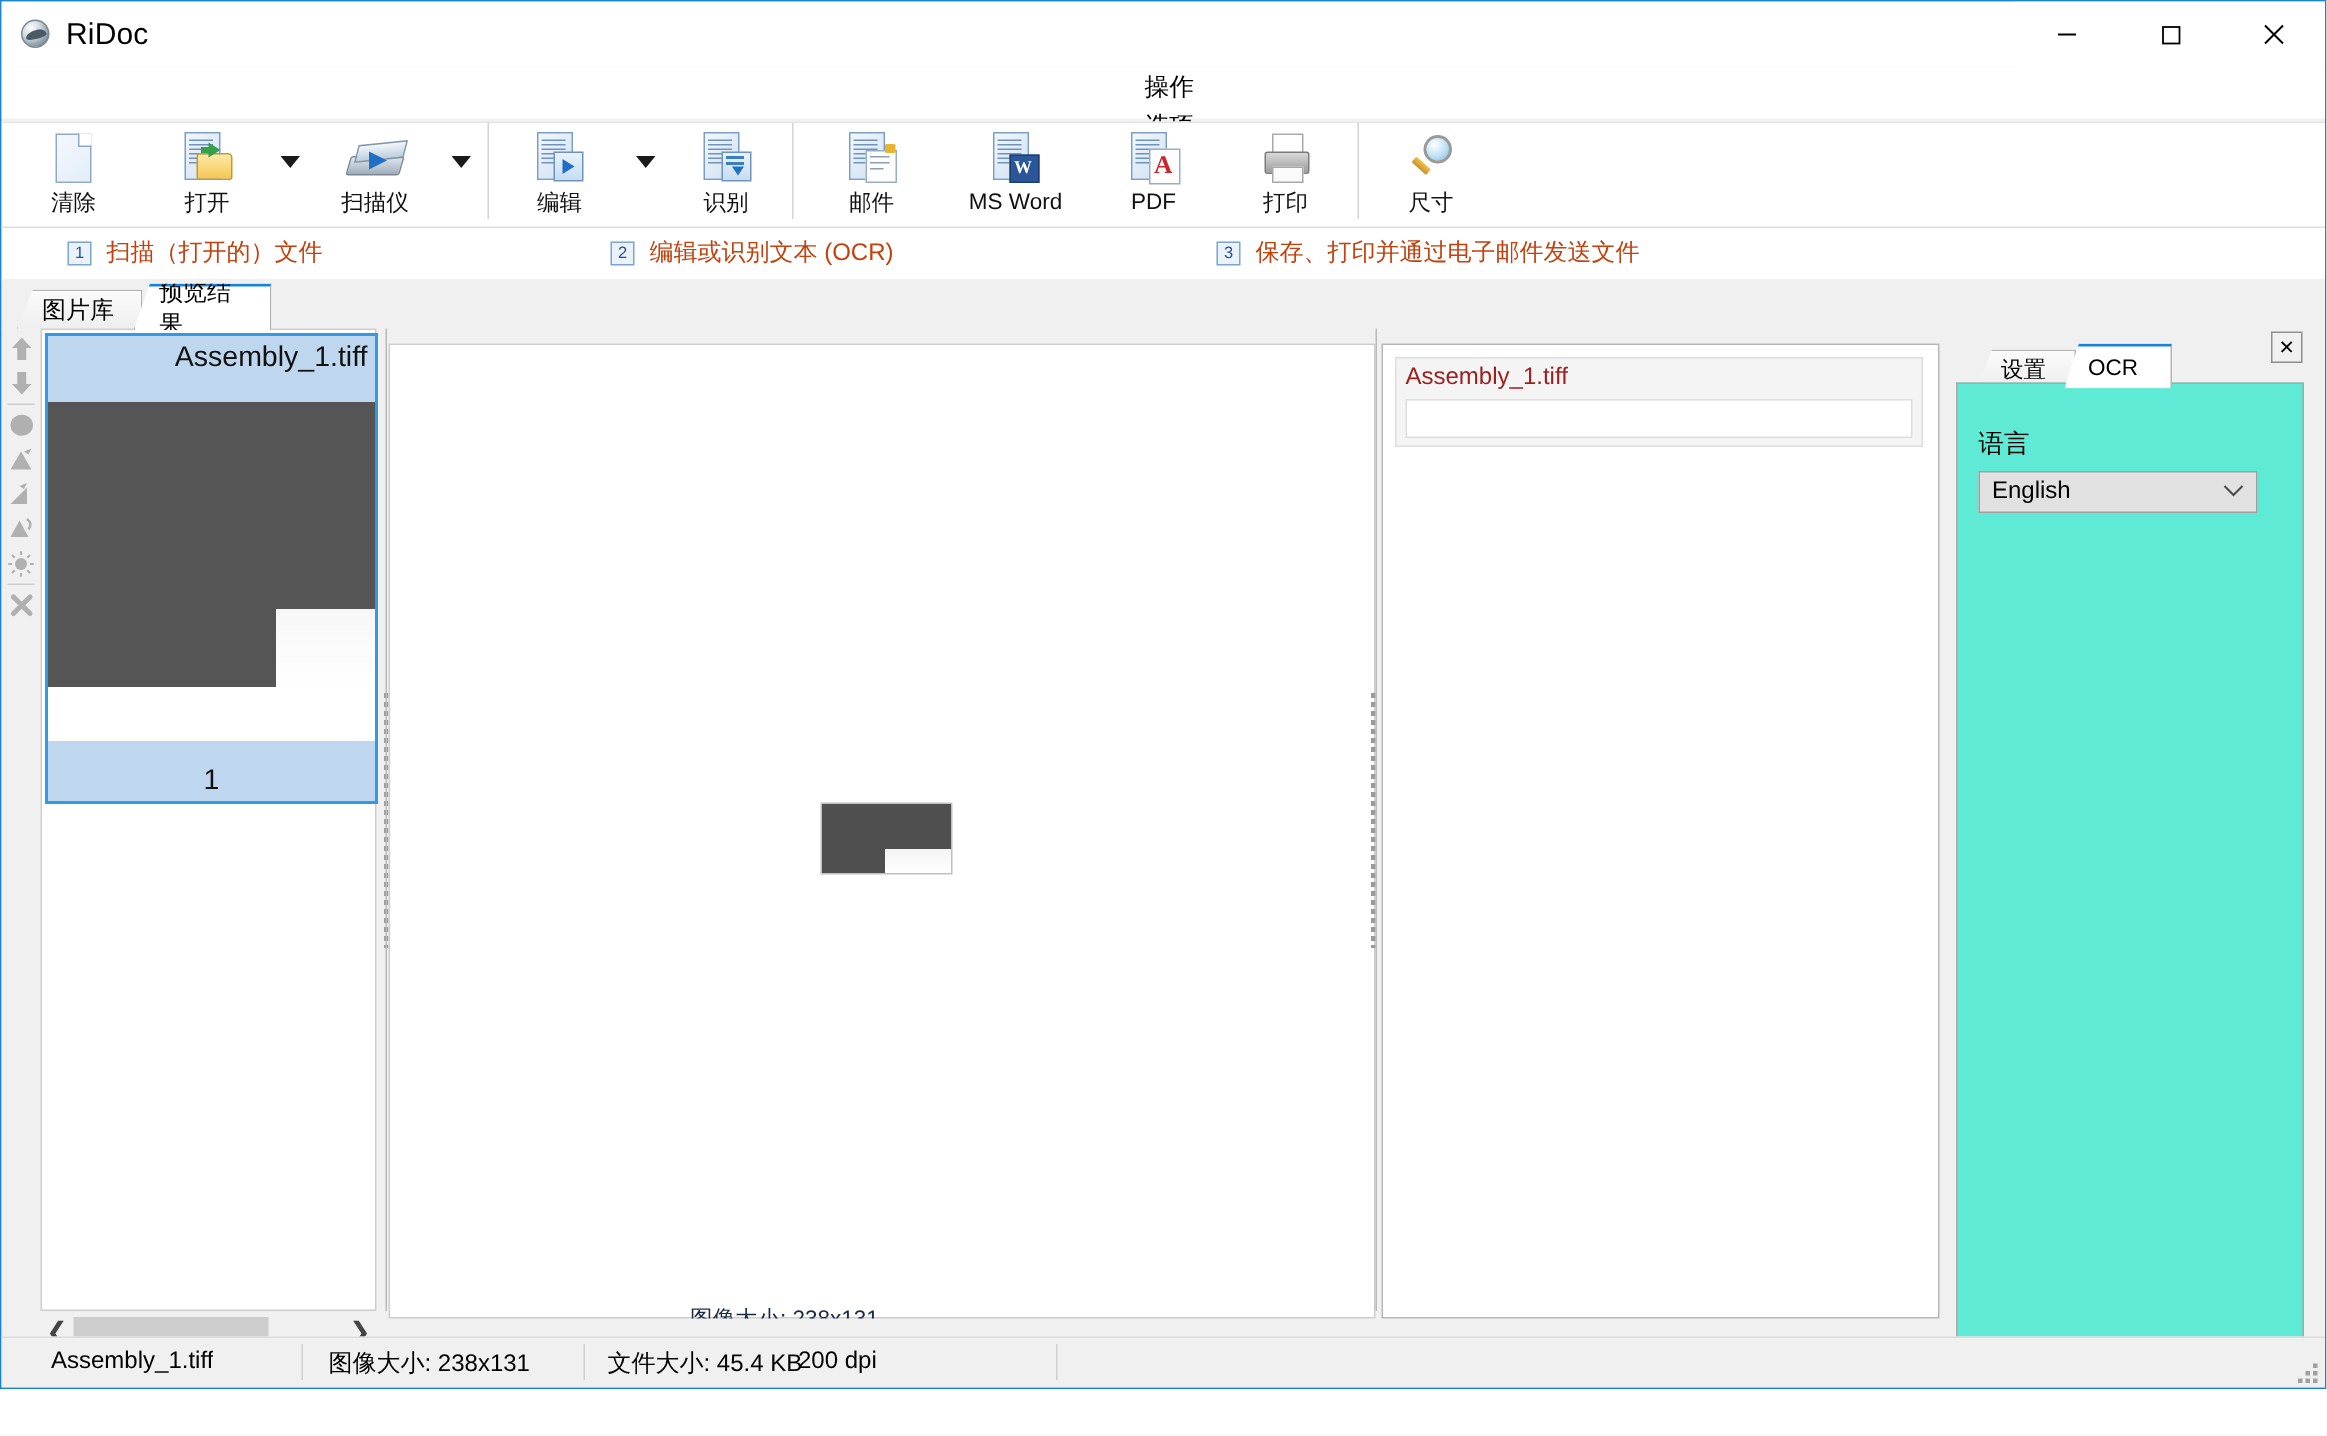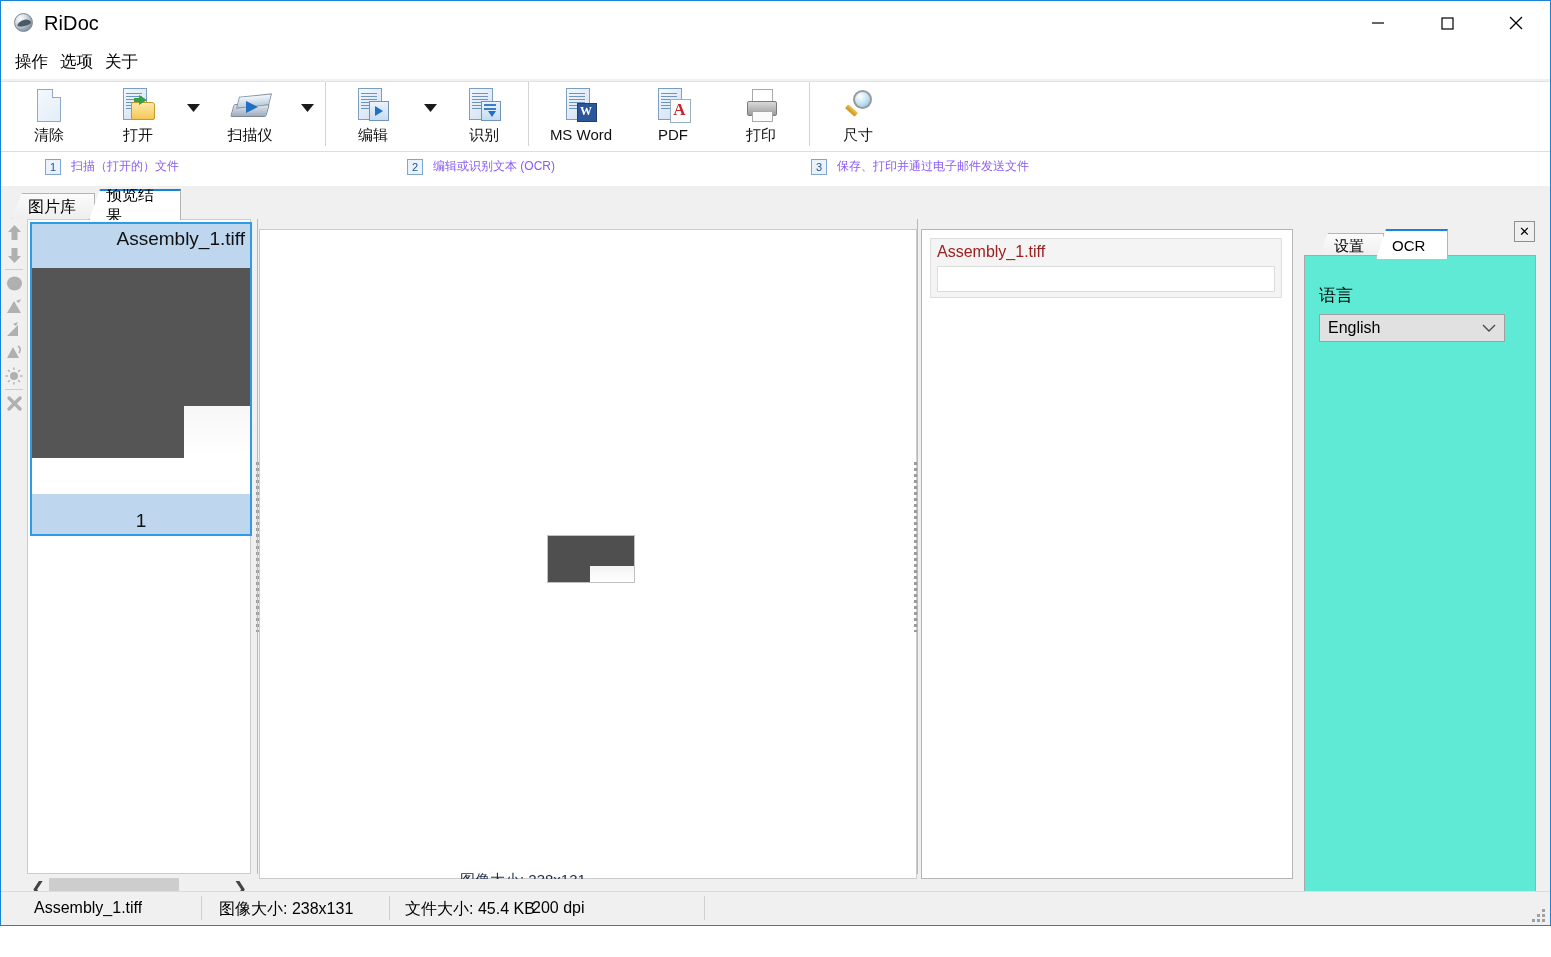--- a/index.html
+++ b/index.html
@@ -80,20 +80,21 @@
   
   .menubar {
     position: absolute;
     left: 0; top: 44px;
     width: 1549px; height: 34px;
     background: #ffffff;
     display: flex;
     align-items: center;
     padding-left: 8px;
     box-sizing: border-box;
+    flex-direction: column;
   }
   .menu-item {
     font-size: 16.5px;
     color: #000;
     padding: 2px 6px;
     white-space: nowrap;
   }
 
   
   .toolbar {
@@ -185,21 +186,21 @@
     border: 1px solid #7fa6cf;
     background: #eaf2fb;
     color: #26538f;
     font-size: 11px;
     line-height: 14px;
     text-align: center;
     box-sizing: border-box;
     margin-right: 10px;
     font-family: "Liberation Sans", sans-serif;
   }
-  .step-txt { font-size: 12px; color: #8b5cf6; }
+  .step-txt { font-size: 16px; color: #c2410c; }
 
   
   .maintabs {
     position: absolute;
     left: 0; top: 185px;
     width: 1549px; height: 34px;
     background: #f0f0f0;
   }
   .mtab {
     position: absolute;
@@ -659,20 +660,41 @@
           <div style="position:absolute;left:17px;top:21px;width:12px;height:2px;background:#3b7ec4;"></div>
           <div style="position:absolute;left:21px;top:24px;width:0;height:0;border-top:6px solid #1f6fc4;border-left:4px solid transparent;border-right:4px solid transparent;"></div>
         </div>
       </div>
       <div class="tb-lbl">识别</div>
     </div>
 
     <div class="tb-sep"></div>
 
 
+    <div class="tb-btn" style="width:96px">
+      <div class="tb-ico">
+        <div class="docico">
+          <div class="sheet"></div>
+          <div class="lines">
+              <i></i>
+              <i></i>
+              <i></i>
+              <i></i>
+              <i></i>
+              <i></i>
+            </div>
+          <div style="position:absolute;left:13px;top:13px;width:19px;height:20px;background:#fdfdfd;border:1px solid #9aaec2;"></div>
+          <div style="position:absolute;left:16px;top:17px;width:13px;height:1px;background:#8d9fb2;"></div>
+          <div style="position:absolute;left:16px;top:21px;width:13px;height:1px;background:#8d9fb2;"></div>
+          <div style="position:absolute;left:16px;top:25px;width:9px;height:1px;background:#8d9fb2;"></div>
+          <div style="position:absolute;left:26px;top:9px;width:7px;height:6px;background:#e8b32e;border-radius:1px;"></div>
+        </div>
+      </div>
+      <div class="tb-lbl">邮件</div>
+    </div>
 
     <div class="tb-btn" style="width:96px">
       <div class="tb-ico">
         <div class="docico">
           <div class="sheet"></div>
           <div class="lines">
               <i></i>
               <i></i>
               <i></i>
               <i></i>

